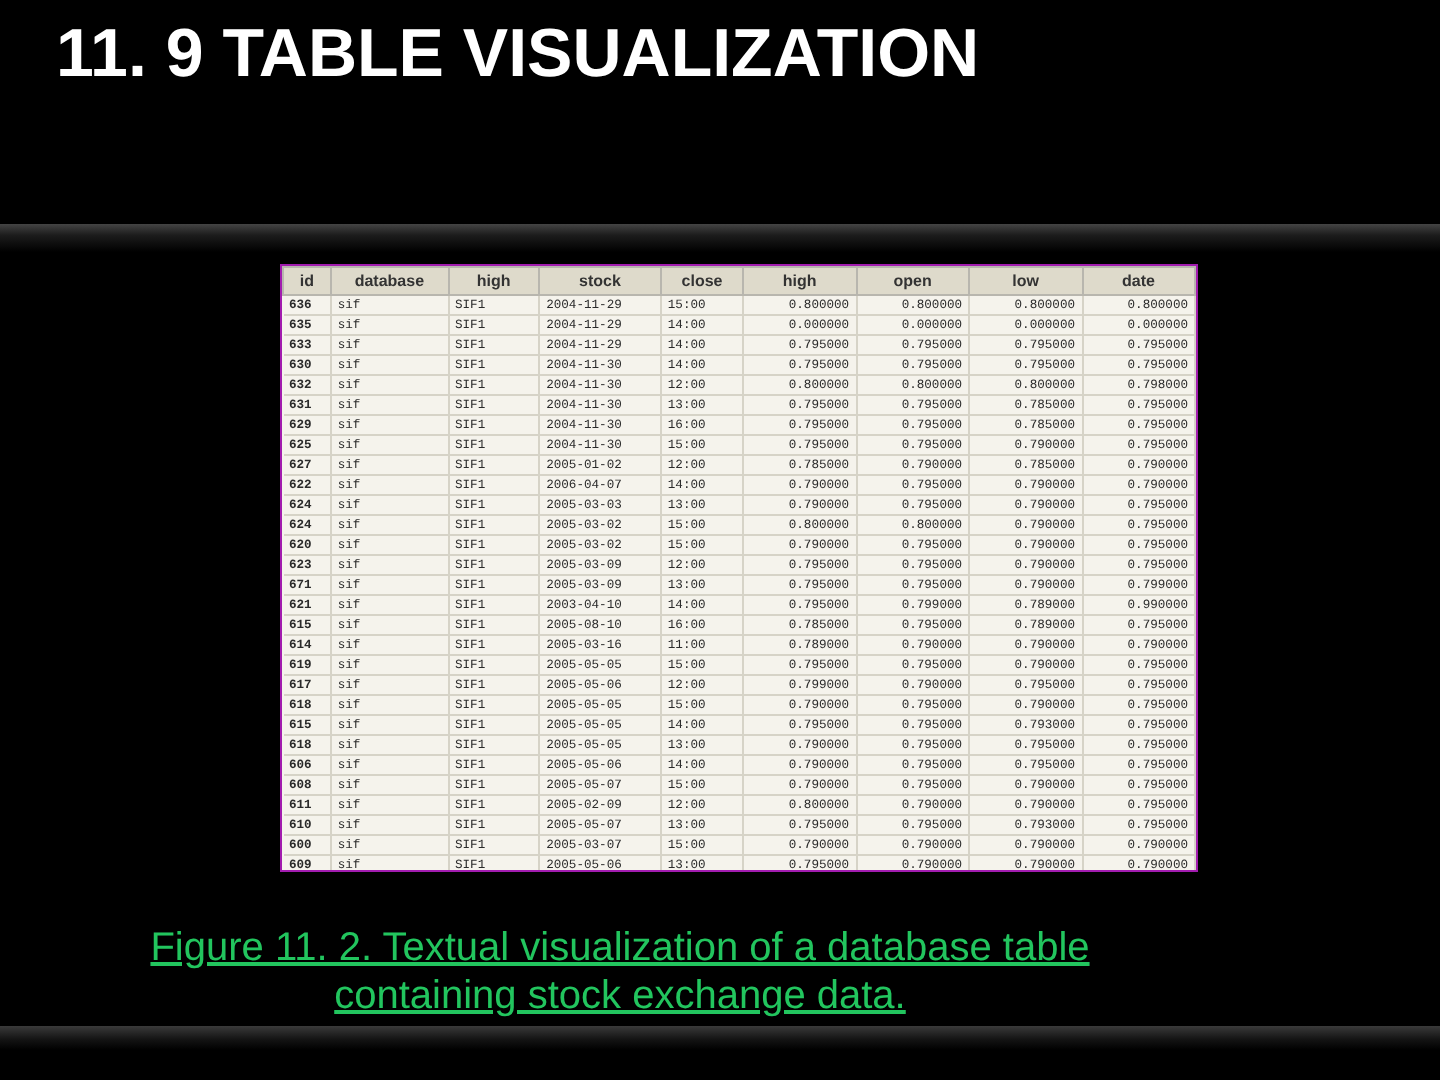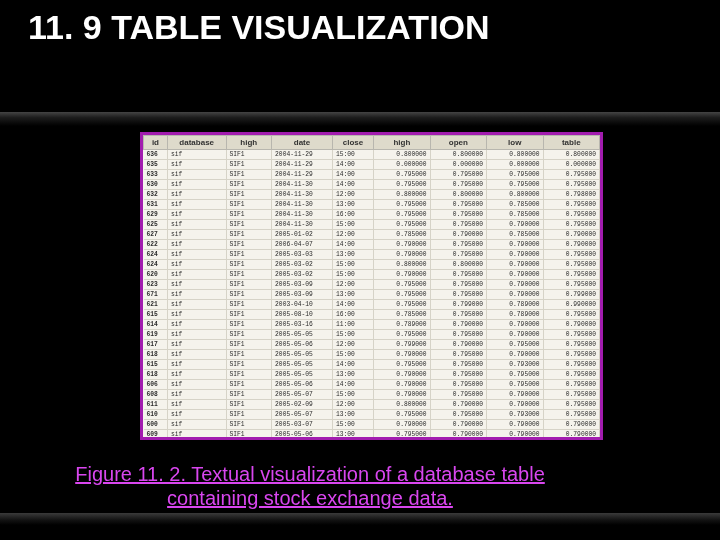--- a/index.html
+++ b/index.html
@@ -23,21 +23,21 @@
 .sep{
   position:absolute;
   left:0;top:112px;width:720px;height:14px;
   background:linear-gradient(to bottom,#444 0%,#1c1c1c 40%,#000 100%);
 }
 .tbl-wrap{
   position:absolute;
   left:140px;top:132px;
   width:457px;height:302px;
   background:#f5f3ec;
-  border:3px solid #a21caf;
+  border:1px solid #a21caf;
   overflow:hidden;
   box-shadow:0 0 2px #000;
 }
 .tbl{
   width:100%;
   border-collapse:collapse;
   font-family:"Courier New",monospace;
   font-size:6.3px;
   color:#2b2b2b;
   table-layout:fixed;
@@ -69,21 +69,21 @@
   overflow:hidden;
 }
 .tbl td.num{text-align:right}
 .tbl td.id{font-weight:700}
 .caption{
   position:absolute;
   top:462px;left:0;width:620px;
   text-align:center;
   font-size:20px;
   line-height:1.2;
-  color:#d946ef;
+  color:#22c55e;
   padding:0 60px;
   box-sizing:border-box;
   text-decoration:underline;
 }
 .sep2{
   position:absolute;
   left:0;top:513px;width:720px;height:12px;
   background:linear-gradient(to bottom,#3a3a3a 0%,#141414 55%,#000 100%);
 }
 </style>
@@ -104,26 +104,26 @@
         <col class="c-num">
         <col class="c-num">
         <col class="c-num">
         <col class="c-num">
     </colgroup>
     <thead>
         <tr id="thead-row">
           <th>id</th>
           <th>database</th>
           <th>high</th>
-          <th>date</th>
+          <th>stock</th>
           <th>close</th>
           <th>high</th>
           <th>open</th>
           <th>low</th>
-          <th>table</th>
+          <th>date</th>
         </tr>
       </thead>
     <tbody id="tbody">
         <tr>
           <td class="id">636</td>
           <td>sif</td>
           <td>SIF1</td>
           <td>2004-11-29</td>
           <td>15:00</td>
           <td class="num">0.800000</td>

